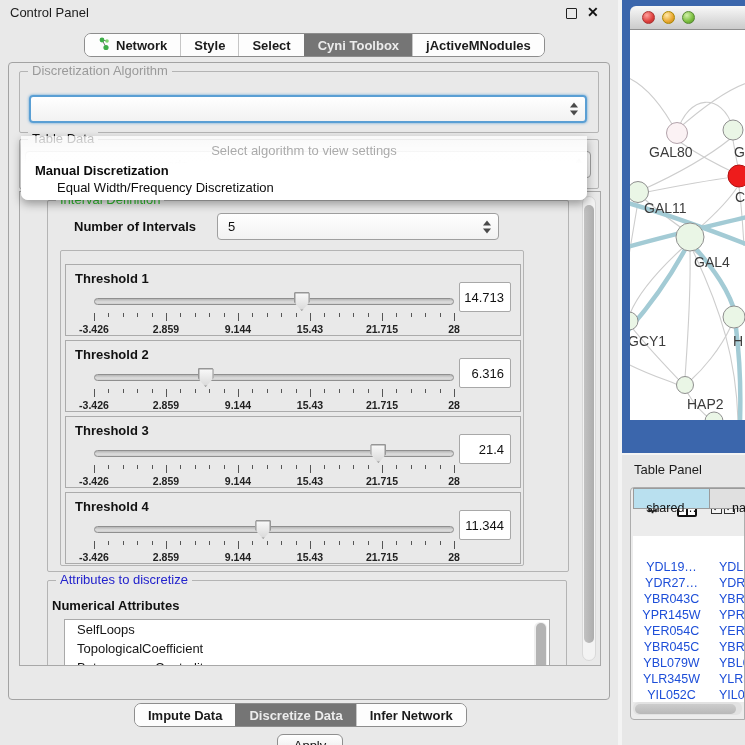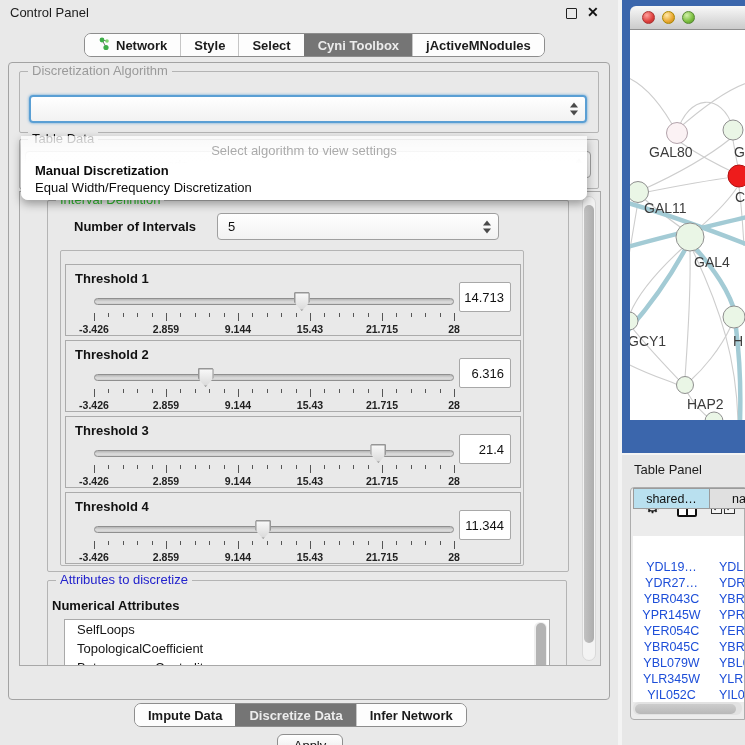--- a/index.html
+++ b/index.html
@@ -40,21 +40,21 @@
   .tri-down{width:0;height:0;border-left:4px solid transparent;border-right:4px solid transparent;border-top:5px solid #4a4a4a;}
   .combo.focused{border:2px solid var(--focus-ring);box-shadow:0 0 3px var(--focus-ring);}
 
   
   .popup{position:absolute;left:12px;top:73px;width:566px;height:64px;border-radius:0 0 7px 7px;
     background:linear-gradient(rgba(255,255,255,0.70) 0px,rgba(255,255,255,0.96) 20px,#ffffff 28px);
     box-shadow:0 4px 10px rgba(0,0,0,0.35);z-index:5;}
   .popup-prompt{position:absolute;left:0;right:0;top:7px;text-align:center;color:#ababab;font-size:13px;}
   .popup-item{position:absolute;left:14px;font-size:13px;color:#0d0d0d;}
   .popup-item.b{font-weight:700;top:27px;}
-  .popup-item.r{top:44px;}
+  .popup-item.r{top:44px;margin-left:22px;}
 
   
   .main-panel{position:absolute;left:10px;top:128px;width:582px;height:475px;border:1px solid #a8a8a8;background:#e9e9e9;overflow:hidden;}
   .vscroll{position:absolute;right:4px;top:4px;width:14px;height:465px;background:#f3f3f3;border:1px solid #d9d9d9;border-radius:7px;}
   .vscroll .thumb{position:absolute;left:1px;top:8px;width:10px;height:438px;background:linear-gradient(90deg,#c2c2c2,#adadad);border-radius:6px;}
 
   .bold-label{font-weight:700;font-size:13px;color:#111;}
 
   
   .t-row{position:absolute;left:4px;width:456px;height:72px;border:1px solid #ababab;background:#e9e9e9;}
@@ -93,21 +93,21 @@
 
   
   .table-panel{position:absolute;left:622px;top:455px;width:123px;height:290px;background:#e7e7e7;}
   .tp-title{position:absolute;left:12px;top:7px;font-size:13px;color:#1c1c1c;}
   .tp-inner{position:absolute;left:8px;top:32px;width:115px;height:233px;background:#ececec;border:1px solid #adadad;border-radius:4px 0 0 4px;}
   .gear{position:absolute;left:13px;top:9px;font-size:19px;color:#1a1a1a;line-height:19px;}
   .split-icon{position:absolute;left:46px;top:11px;width:20px;height:18px;border:2px solid #111;border-radius:2px;background:#fff;}
   .split-icon::after{content:"";position:absolute;left:7px;top:0;width:2px;height:14px;background:#111;}
   .cb{position:absolute;top:15px;width:11px;height:11px;border:1.5px solid #333;background:#f4f4f4;font-size:9px;line-height:9px;text-align:center;color:#222;}
   .tp-table{position:absolute;left:2px;top:48px;right:0;height:166px;background:#fff;overflow:hidden;}
-  .th-cell{position:absolute;top:0;height:21px;font-size:12.5px;color:#111;border:1px solid #9b9b9b;text-align:center;padding-top:3px;}
+  .th-cell{position:absolute;top:0;height:21px;font-size:12.5px;color:#111;border:1px solid #9b9b9b;text-align:center;padding-top:12px;}
   .tp-row{position:absolute;left:0;right:0;height:16px;font-size:12.5px;color:#1d4ed8;white-space:nowrap;}
   .tp-c1{position:absolute;left:0;width:77px;text-align:center;}
   .tp-c2{position:absolute;left:77px;width:60px;padding-left:9px;}
   .hscroll{position:absolute;left:2px;right:2px;top:214px;height:13px;background:#e2e2e2;border-radius:6px;}
   .hscroll .thumb{position:absolute;left:2px;top:1.5px;width:101px;height:10px;background:linear-gradient(#cdcdcd,#b8b8b8);border-radius:5px;}
 </style>
 </head>
 <body>
 
 <div class="control-panel">

